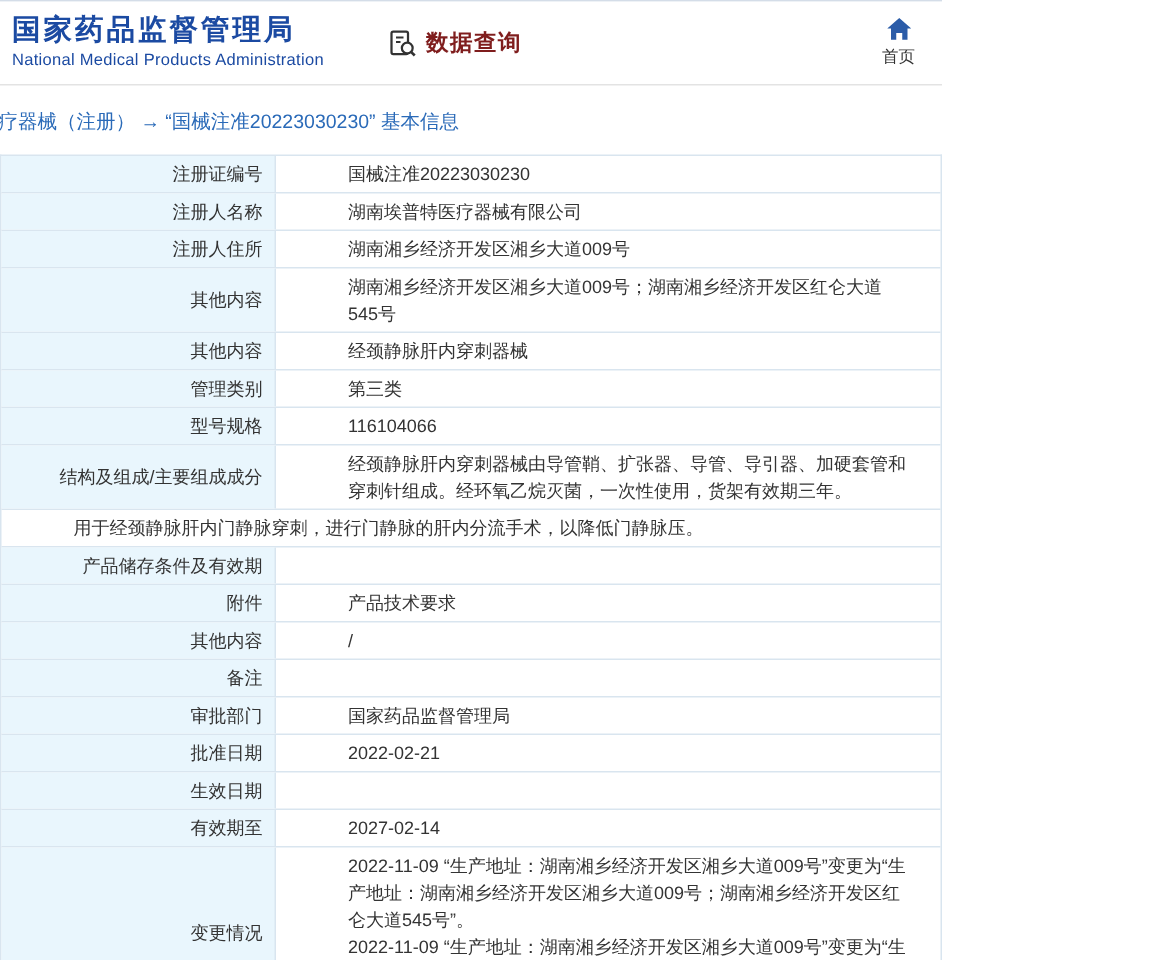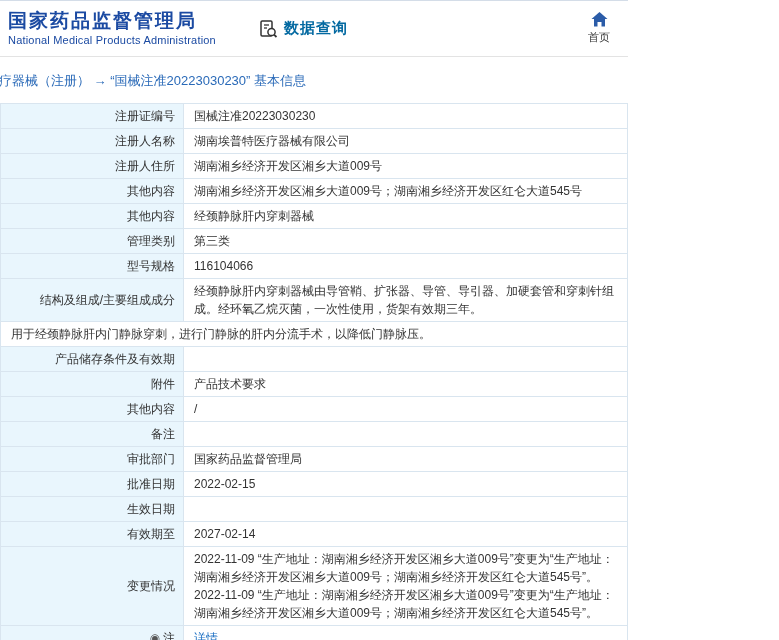--- a/index.html
+++ b/index.html
@@ -14,21 +14,21 @@
   .topbar{
     height:56px;display:flex;align-items:center;
     border-bottom:1px solid #e3e3e3;background:#fff;
     padding:0 18px 0 8px;box-sizing:border-box;
   }
   .logo{display:flex;flex-direction:column;line-height:1.15;}
   .logo .cn{font-size:19px;font-weight:bold;color:#1b4aa2;letter-spacing:2px;}
   .logo .en{font-size:11px;color:#1b4aa2;margin-top:2px;letter-spacing:.2px;}
   .query{display:flex;align-items:center;margin-left:42px;}
   .query .q-icon{margin-right:6px;display:inline-flex;}
-  .query .q-text{font-size:15px;font-weight:bold;color:#0369a1;letter-spacing:1px;}
+  .query .q-text{font-size:15px;font-weight:bold;color:#7f1d1d;letter-spacing:1px;}
   .topnav{margin-left:auto;display:flex;align-items:flex-start;gap:34px;}
   .nav-item{display:flex;flex-direction:column;align-items:center;cursor:pointer;}
   .nav-item svg{display:block;}
   .nav-item .nav-label{font-size:11px;color:#333;margin-top:3px;white-space:nowrap;}
 
   
   .crumbwrap{padding:15px 0 13px;}
   .crumb{
     color:#2a6ab8;font-size:13px;margin-left:-14px;white-space:nowrap;
   }
@@ -36,22 +36,22 @@
   
   .info-table{border-top:1px solid #d9e5ef;border-left:1px solid #d9e5ef;border-right:1px solid #d9e5ef;}
   .row{display:flex;border-bottom:1px solid #d9e5ef;min-height:24px;}
   .row-label{
     width:170px;flex:0 0 170px;background:#e9f6fd;
     text-align:right;padding:3px 8px 3px 4px;box-sizing:content-box;
     color:#333;line-height:18px;border-right:1px solid #d9e5ef;
     display:flex;justify-content:flex-end;align-items:center;
   }
   .row-value{
-    flex:1;padding:3px 10px;line-height:18px;color:#333;
-    white-space:pre-line;display:flex;align-items:center;
+    flex:1;padding:3px 20px;line-height:18px;color:#333;
+    white-space:pre-line;display:flex;align-items:center;margin-left:28px;
   }
   .row-value.plain{display:block;}
   .note-icon{color:#555;font-size:12px;margin-right:3px;line-height:1;}
   a.detail-link{color:#1b6ec2;text-decoration:underline;cursor:pointer;}
 </style>
 </head>
 <body>
 
 <div class="page">
 
@@ -142,21 +142,21 @@
     <div class="row">
       <div class="row-label">备注</div>
       <div class="row-value"></div>
     </div>
     <div class="row">
       <div class="row-label">审批部门</div>
       <div class="row-value">国家药品监督管理局</div>
     </div>
     <div class="row">
       <div class="row-label">批准日期</div>
-      <div class="row-value">2022-02-15</div>
+      <div class="row-value">2022-02-21</div>
     </div>
     <div class="row">
       <div class="row-label">生效日期</div>
       <div class="row-value"></div>
     </div>
     <div class="row">
       <div class="row-label">有效期至</div>
       <div class="row-value">2027-02-14</div>
     </div>
     <div class="row">

